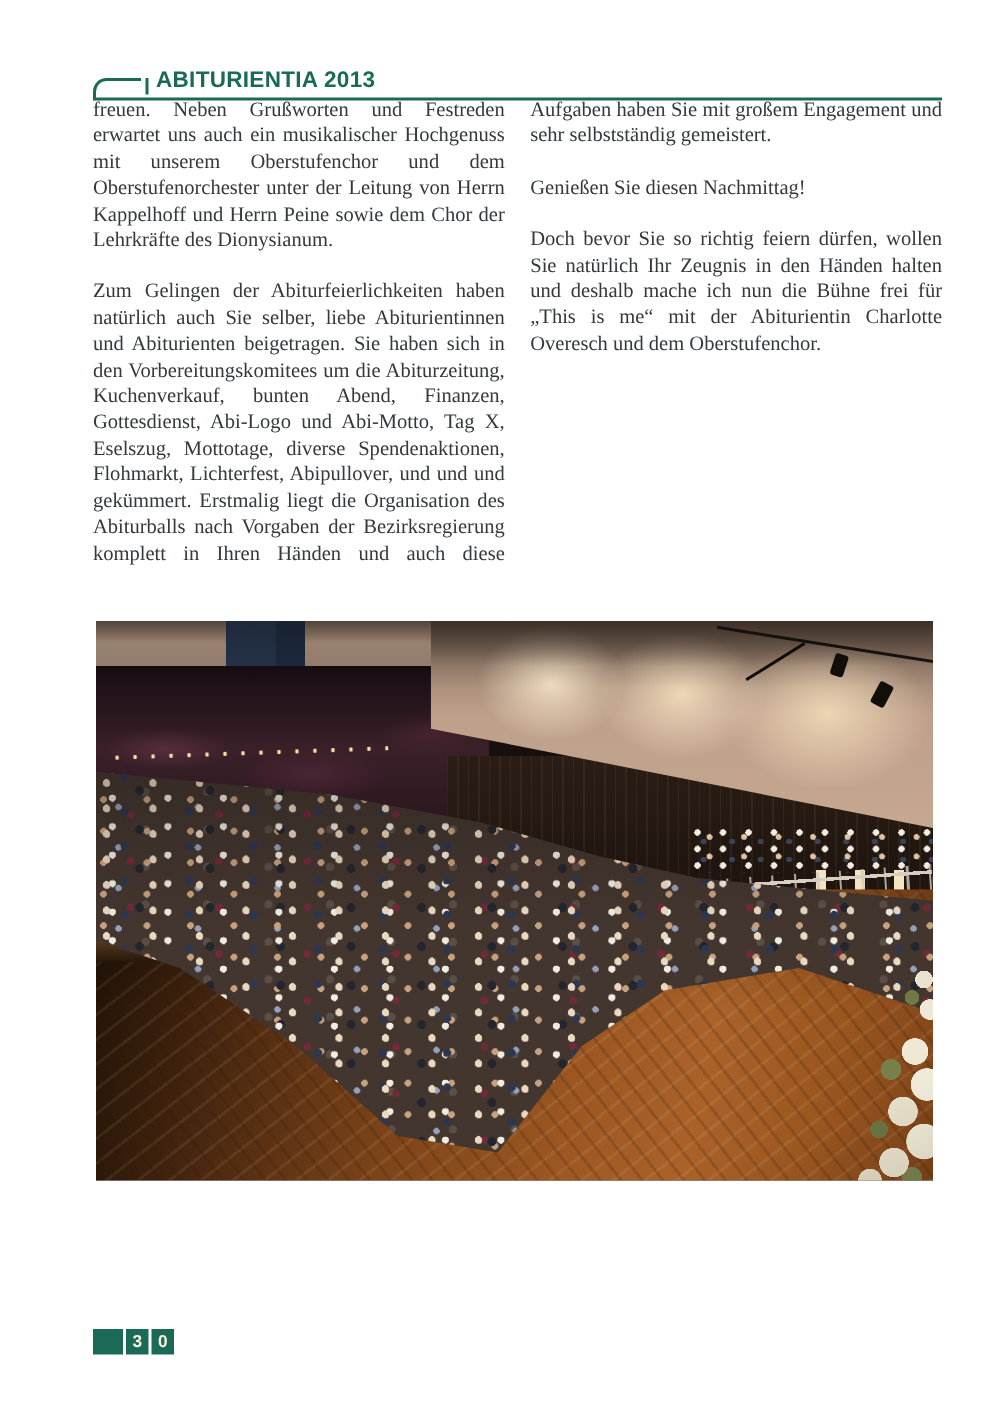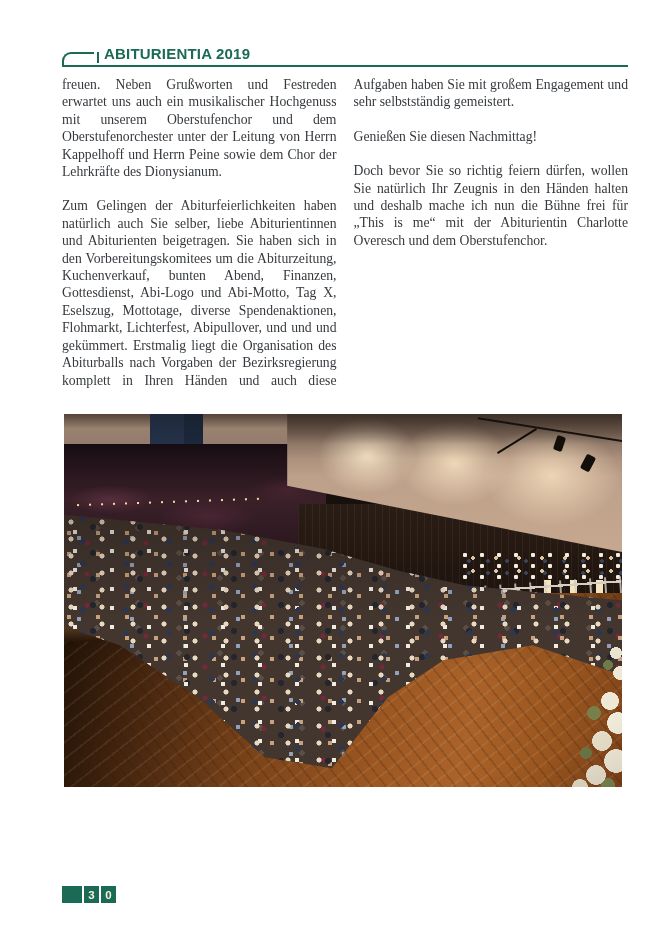--- a/index.html
+++ b/index.html
@@ -23,21 +23,21 @@
   .hdr-rule { position:absolute; left:62px; top:65px; width:566px; height:2px; background:#1a6a56; }
   .hdr-title {
     position:absolute; left:104px; top:45px;
     font-family:"Liberation Sans", sans-serif;
     font-weight:bold; font-size:15px; letter-spacing:.2px;
     color:#1a6a56; white-space:nowrap;
   }
 
   
   .columns {
-    position:absolute; left:62px; top:76px;
+    position:absolute; left:62px; top:64px;
     width:566px; height:324px;
     column-count:2; column-gap:17px; column-fill:auto;
     font-size:13.7px; line-height:17.4px;
     text-align:justify; color:#35393d;
     hyphens:auto; -webkit-hyphens:auto;
   }
   .columns p { margin:0 0 17px 0; }
 
   
   .photo {
@@ -160,21 +160,21 @@
   }
 </style>
 </head>
 <body>
 
 <div class="page">
 
   <div class="hdr-tab"></div>
   <div class="hdr-tick"></div>
   <div class="hdr-rule"></div>
-  <div class="hdr-title">ABITURIENTIA 2019</div>
+  <div class="hdr-title">ABITURIENTIA 2013</div>
 
   <div class="columns" lang="de">
     <p>freuen. Neben Grußworten und Festreden erwartet uns auch ein musikalischer Hochgenuss mit unserem Oberstufenchor und dem Oberstufenorchester unter der Leitung von Herrn Kappelhoff und Herrn Peine sowie dem Chor der Lehrkräfte des Dionysianum.</p>
     <p>Zum Gelingen der Abiturfeierlichkeiten haben natürlich auch Sie selber, liebe Abiturientinnen und Abiturienten beigetragen. Sie haben sich in den Vorbereitungskomitees um die Abiturzeitung, Kuchenverkauf, bunten Abend, Finanzen, Gottesdienst, Abi-Logo und Abi-Motto, Tag X, Eselszug, Mottotage, diverse Spendenaktionen, Flohmarkt, Lichterfest, Abipullover, und und und gekümmert. Erstmalig liegt die Organisation des Abiturballs nach Vorgaben der Bezirksregierung komplett in Ihren Händen und auch diese Aufgaben haben Sie mit großem Engagement und sehr selbstständig gemeistert.</p>
     <p>Genießen Sie diesen Nachmittag!</p>
     <p>Doch bevor Sie so richtig feiern dürfen, wollen Sie natürlich Ihr Zeugnis in den Händen halten und deshalb mache ich nun die Bühne frei für „This is me“ mit der Abiturientin Charlotte Overesch und dem Oberstufenchor.</p>
   </div>
 
   <div class="photo">
     <div class="ph ph-topleft-band"></div>

